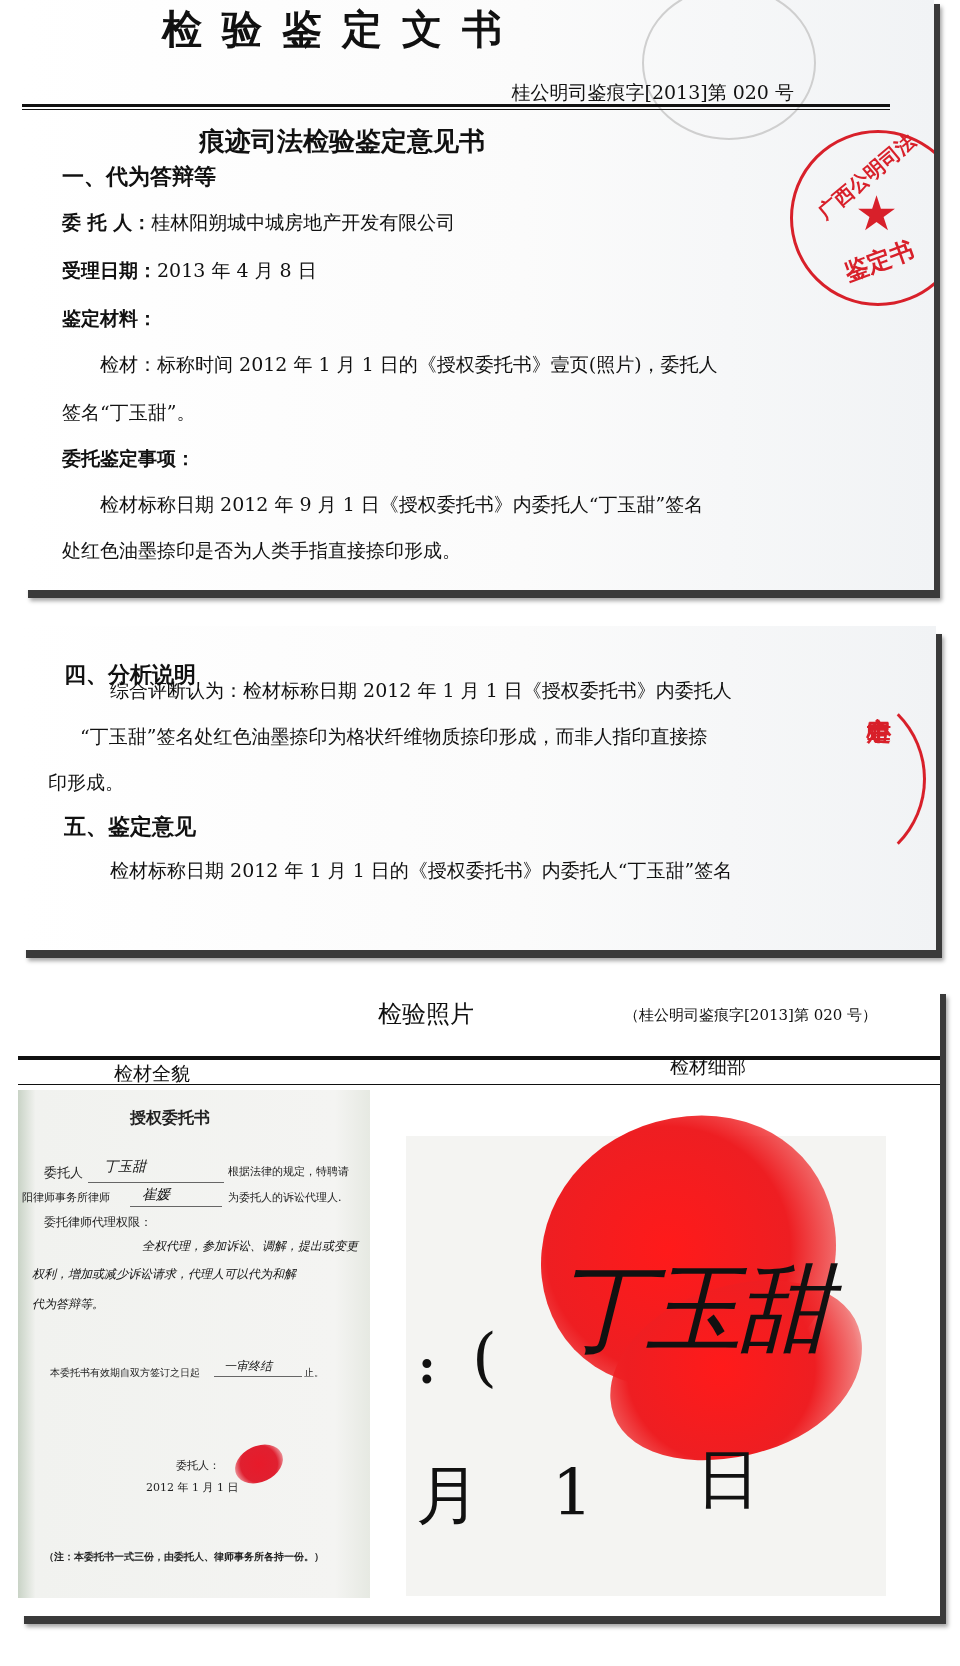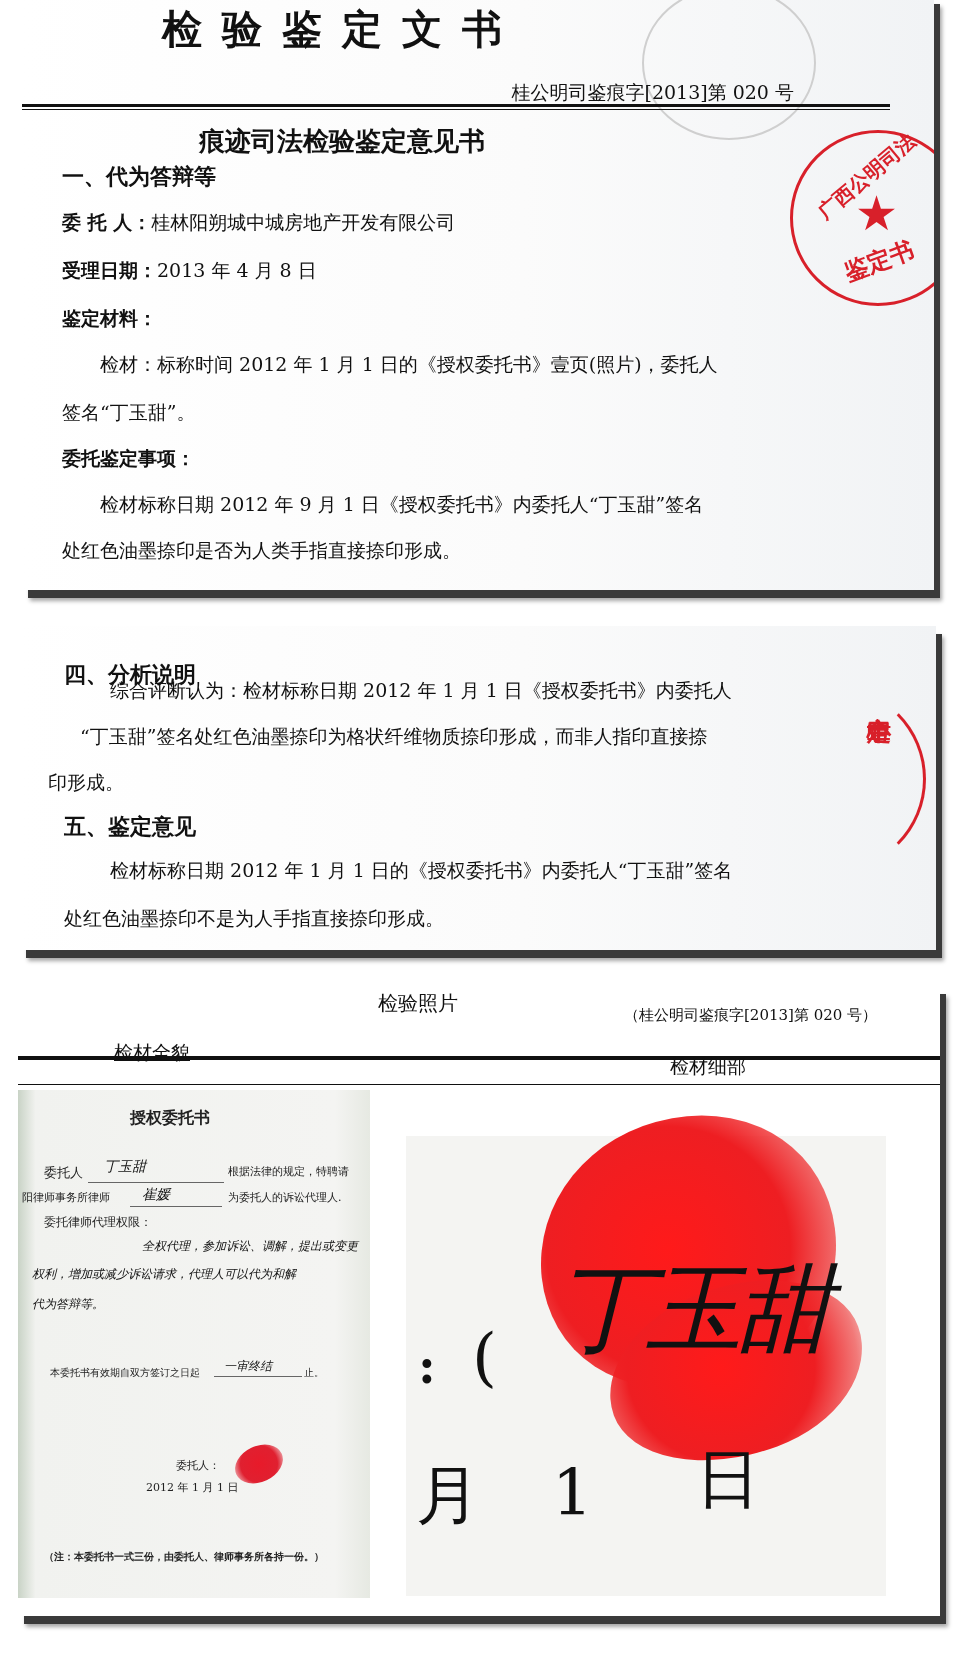--- a/index.html
+++ b/index.html
@@ -26,21 +26,21 @@
   .h { position:absolute; font-family:"DejaVu Sans","Liberation Sans",sans-serif; font-weight:bold; font-size:22px; }
   .line { position:absolute; font-size:19px; white-space:nowrap; }
   .lbl { font-family:"DejaVu Sans","Liberation Sans",sans-serif; font-weight:bold; }
 
   .stamp { position:absolute; border-radius:50%; }
   .stamp-red { border:3px solid #d8202a; color:#d8202a; }
   .stamp-grey { border:2px solid #cfcfcf; color:#bdbdbd; }
   .stamp-text { position:absolute; font-family:"DejaVu Sans",sans-serif; font-size:24px; font-weight:bold; }
   .star { position:absolute; font-size:48px; color:#d8202a; }
 
-  .photo-title { position:absolute; left:360px; top:4px; font-family:"DejaVu Sans","Liberation Sans",sans-serif; font-size:20px; }
+  .photo-title { position:absolute; left:360px; top:12px; font-family:"DejaVu Sans","Liberation Sans",sans-serif; font-size:24px; }
   .photo-no { position:absolute; left:600px; top:20px; font-size:15px;margin-left:6px; }
   .col-h { position:absolute; font-family:"DejaVu Sans","Liberation Sans",sans-serif; font-size:19px; }
   .form-photo { position:absolute; left:0; top:104px; width:352px; height:508px;
     background:linear-gradient(90deg,#c9d3c6 0%,#f1f2ef 5%,#f4f4f2 90%,#e6e9e2 100%); }
   .form-photo .t { position:absolute; font-size:13px; color:#222; white-space:nowrap; }
   .form-photo .hw { position:absolute; font-family:"DejaVu Serif",serif; font-style:italic; font-size:14px; color:#111; white-space:nowrap; }
   .uline { position:absolute; border-top:1px solid #666; }
   .detail-photo { position:absolute; left:388px; top:150px; width:480px; height:460px; background:#f4f4f2; }
   .print { position:absolute; border-radius:48% 52% 45% 55% / 50% 50% 50% 50%;
     background: radial-gradient(circle at 45% 45%, #ff1a1a 0%, #ee1e22 55%, rgba(240,40,40,0.6) 80%, rgba(255,255,255,0) 100%); }
@@ -82,31 +82,30 @@
 </div>
 
 <div class="panel" id="p2" data-name="report-page-2">
 
   <div class="h" data-name="section-4-heading-visible" style="left:44px;top:-2px;display:none;">四、分析说明</div>
   <div class="line" data-name="analysis-line-1" style="left:90px;top:16px;">综合评断认为：检材标称日期 2012 年 1 月 1 日《授权委托书》内委托人</div>
   <div class="line" data-name="analysis-line-2" style="left:60px;top:62px;">“丁玉甜”签名处红色油墨捺印为格状纤维物质捺印形成，而非人指印直接捺</div>
   <div class="line" data-name="analysis-line-3" style="left:28px;top:108px;">印形成。</div>
   <div class="h" data-name="section-5-heading" style="left:44px;top:150px;">五、鉴定意见</div>
   <div class="line" data-name="opinion-line-1" style="left:90px;top:196px;">检材标称日期 2012 年 1 月 1 日的《授权委托书》内委托人“丁玉甜”签名</div>
-  <div class="line" data-name="opinion-line-2" style="left:44px;top:244px;">处红色油墨捺印不是为人手指直接捺印形成。</div>
   <div class="stamp stamp-red" data-name="red-official-stamp" style="left:720px;top:60px;width:180px;height:180px;border-left-color:transparent;border-top-color:transparent;border-bottom-color:transparent;">
     <span class="stamp-text" data-name="stamp-text" style="left:120px;top:10px;writing-mode:vertical-rl;font-size:24px;">定中心章</span>
   </div>
 </div>
 
 <div class="panel" id="p3" data-name="inspection-photo-page" style="background:#fff;">
   <div class="photo-title" data-name="photo-page-title">检验照片</div>
   <div class="photo-no" data-name="photo-document-number">（桂公明司鉴痕字[2013]第 020 号）</div>
   <div class="rule" data-name="divider" style="top:70px;width:922px;border-top-width:4px;"></div>
-  <div class="col-h" data-name="column-heading-overview" style="left:96px;top:54px;text-decoration:underline;">检材全貌</div>
+  <div class="col-h" data-name="column-heading-overview" style="left:96px;top:75px;">检材全貌</div>
   <div class="col-h" data-name="column-heading-detail" style="left:620px;top:68px;margin-left:32px;">检材细部</div>
   <div class="rule2" data-name="divider" style="top:98px;width:922px;"></div>
 
   <div class="form-photo" data-name="authorization-letter-photo">
     <div class="t" data-name="form-title" style="left:112px;top:18px;font-size:16px;font-weight:bold;">授权委托书</div>
     <div class="t" data-name="form-client-label" style="left:26px;top:74px;">委托人</div>
     <div class="hw" data-name="form-client-signature" style="left:86px;top:68px;">丁玉甜</div>
     <div class="uline" data-name="underline" style="left:70px;top:92px;width:136px;"></div>
     <div class="t" data-name="form-client-tail" style="left:210px;top:74px;font-size:11px;">根据法律的规定，特聘请</div>
     <div class="t" data-name="form-lawyer-label" style="left:4px;top:100px;font-size:11px;">阳律师事务所律师</div>

